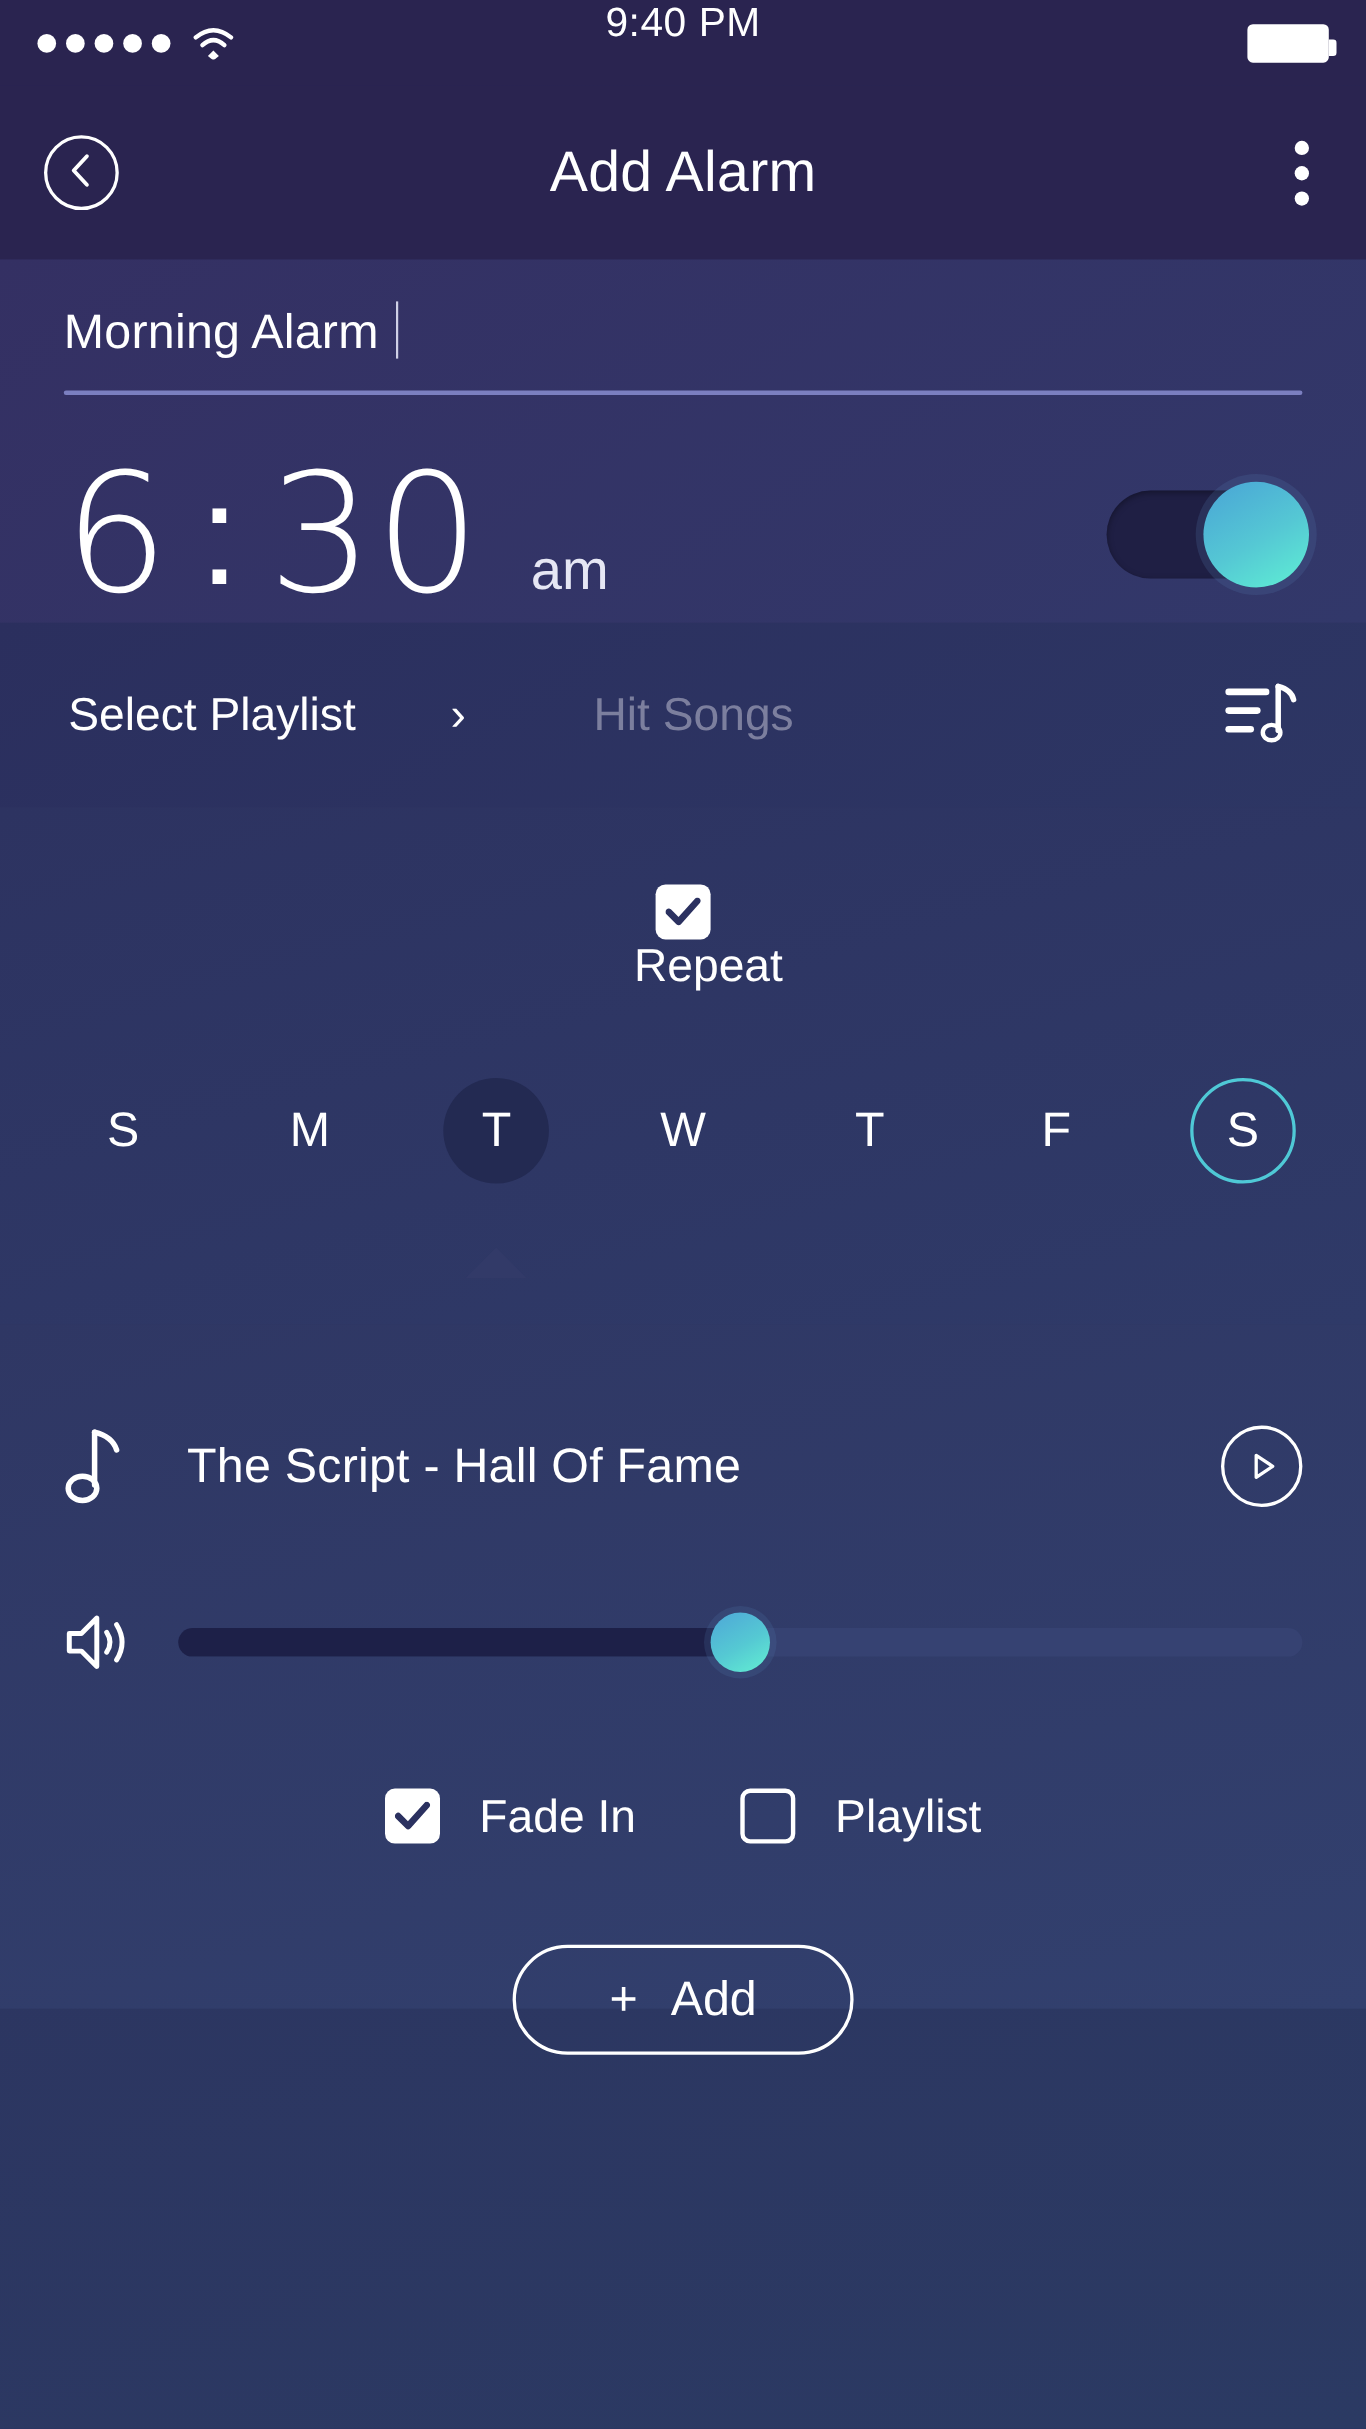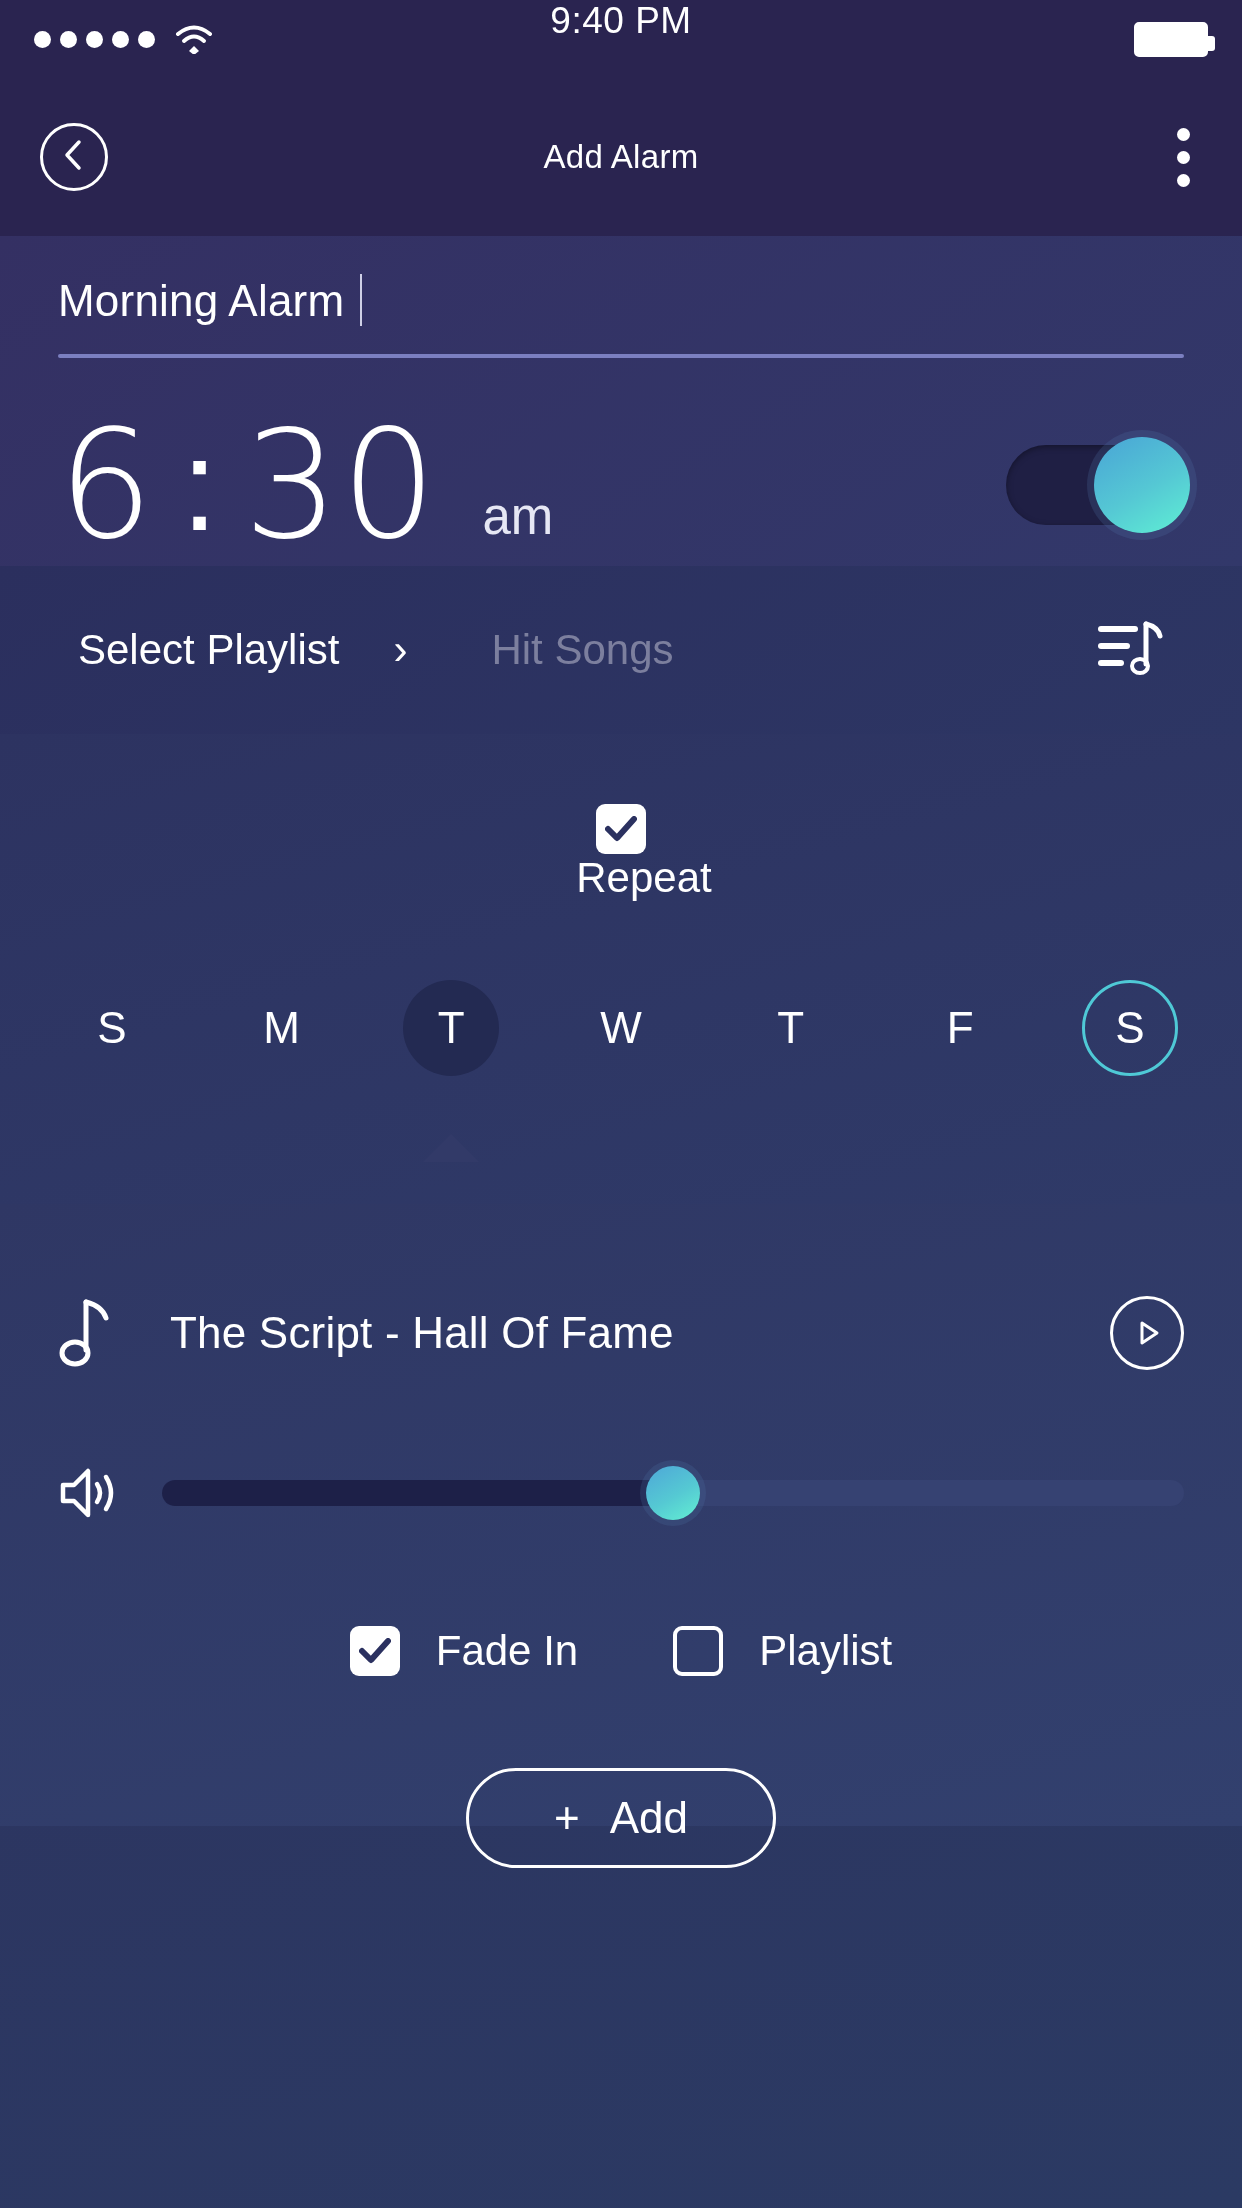--- a/index.html
+++ b/index.html
@@ -49,21 +49,21 @@
     display: flex; align-items: center; padding: 0 40px;
   }
   .back-btn {
     width: 68px; height: 68px; border-radius: 50%;
     border: 3px solid #ffffff;
     display: flex; align-items: center; justify-content: center;
     cursor: pointer;
   }
   .nav-title {
     position: absolute; left: 0; right: 0; text-align: center;
-    font-size: 33px; font-weight: 400; letter-spacing: .3px;
+    font-size: 52px; font-weight: 400; letter-spacing: .3px;
     pointer-events: none;
   }
   .kebab { margin-left: auto; display: flex; flex-direction: column; gap: 10px; cursor: pointer; padding: 12px; }
   .kebab i { display: block; width: 13px; height: 13px; border-radius: 50%; background: #ffffff; }
 
   
   .sec-top {
     background: linear-gradient(150deg, #343063 0%, #32386a 100%);
     padding: 0 58px;
     height: 330px;
@@ -106,22 +106,22 @@
   }
   .toggle-knob {
     position: absolute; right: -6px; top: -8px;
     width: 96px; height: 96px; border-radius: 50%;
     background: linear-gradient(150deg, #49a4d6 0%, #55c8d4 55%, #5ff0d4 100%);
     box-shadow: 0 0 0 7px rgba(80,120,170,.22);
   }
 
   .sec-playlist {
     background: linear-gradient(150deg, #2b2f5e 0%, #2d3664 100%);
-    height: 168px; padding: 0 78px;
-    display: flex; align-items: center;
+    height: 168px; padding: 0 62px;
+    display: flex; align-items: center; gap: 32px;
   }
   .pl-label { font-size: 42px; font-weight: 400; color: #ffffff; }
   .pl-chev { font-size: 42px; color: #ffffff; margin-left: 54px; font-weight: 300; }
   .pl-value { font-size: 42px; color: #7c7f9e; margin-left: 84px; }
   .pl-icon { margin-left: auto; width: 68px; height: 68px; cursor: pointer; }
 
   .sec-repeat {
     background: linear-gradient(165deg, #2d3361 0%, #2f3a68 100%);
     height: 470px; padding: 0 58px;
     position: relative;

